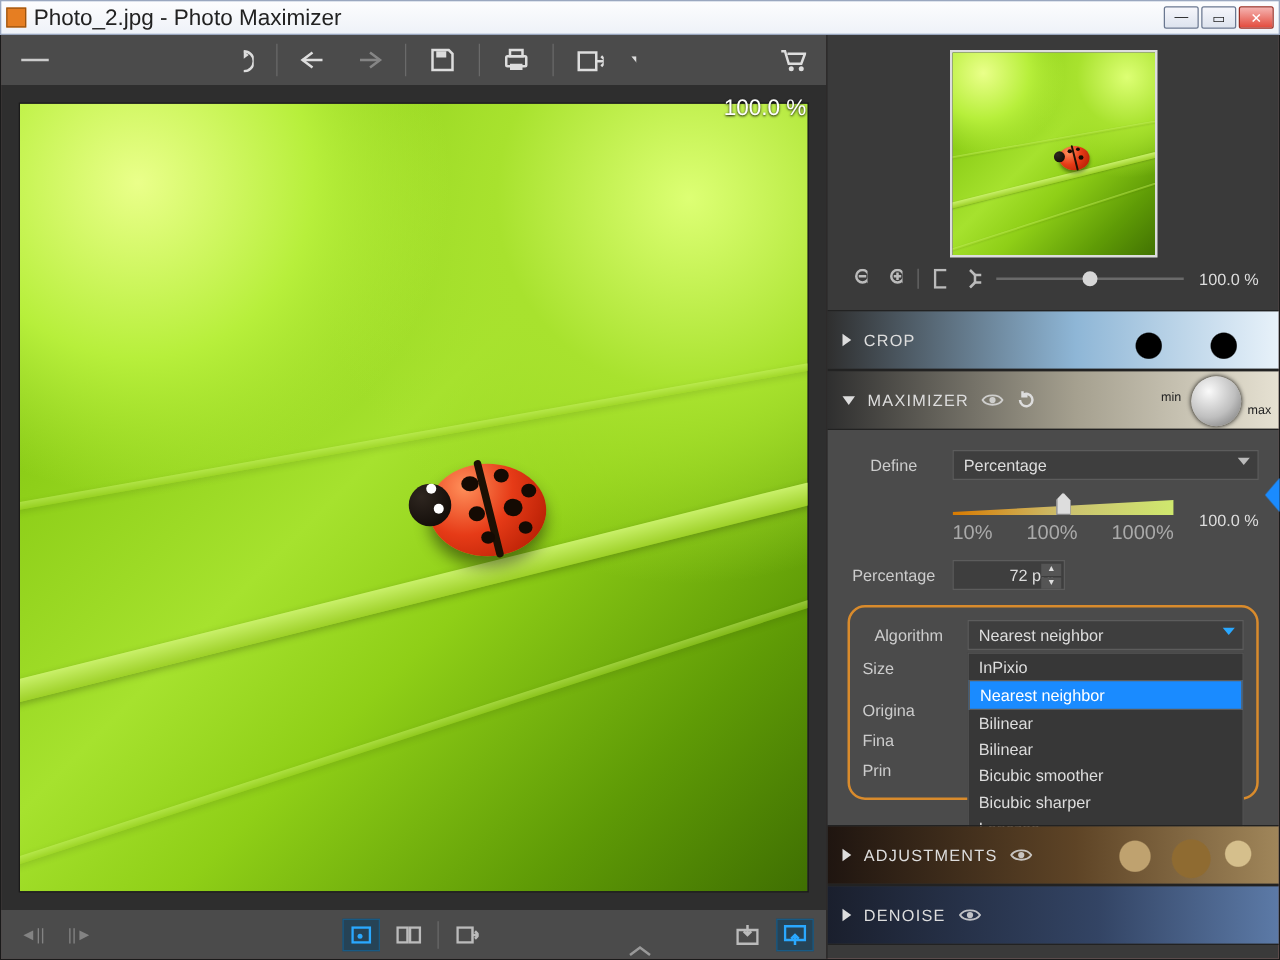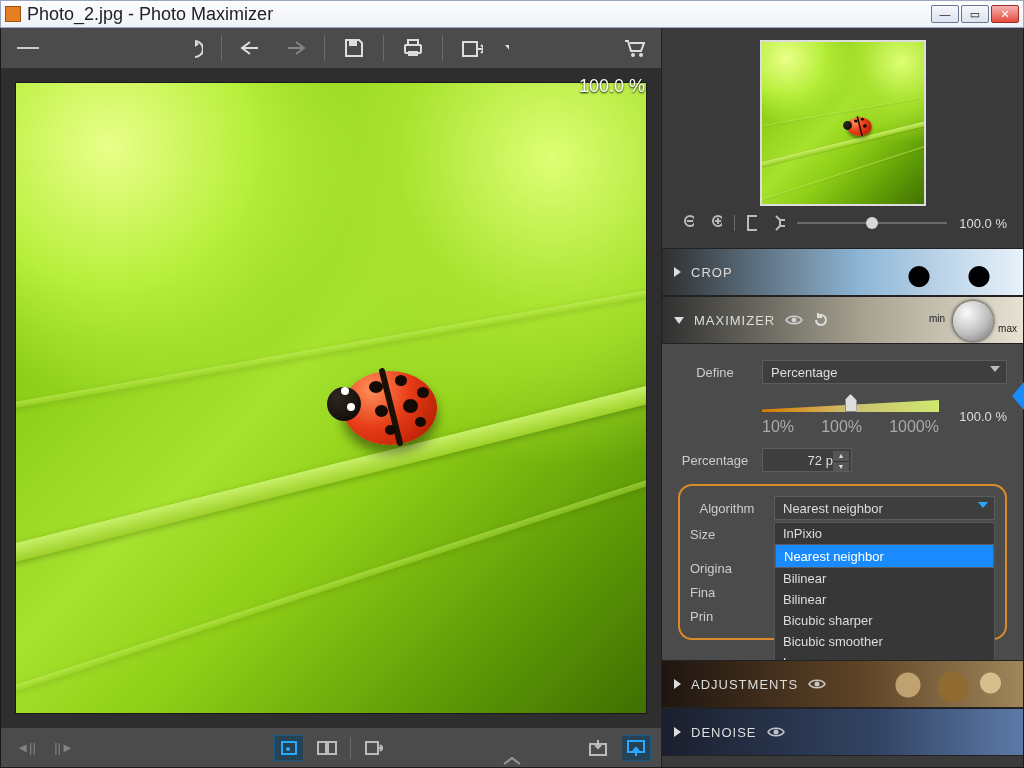--- a/index.html
+++ b/index.html
@@ -384,22 +384,22 @@
               <span class="ghost">Fina</span>
             </div>
           <div class="ghostrow">
               <span class="ghost">Prin</span>
             </div>
           <div class="alglist" id="alglist" style="position:absolute;left:0;right:0;top:-2px">
               <div class="opt">InPixio</div>
               <div class="opt sel">Nearest neighbor</div>
               <div class="opt">Bilinear</div>
               <div class="opt">Bilinear</div>
+              <div class="opt">Bicubic smoother</div>
               <div class="opt">Bicubic sharper</div>
-              <div class="opt">Bicubic smoother</div>
               <div class="opt">Lanczos</div>
             </div>
         </div>
       </div>
     </div>
 
     <div class="phdr adj">
       <div class="tri r"></div>
       <span class="ptitle">ADJUSTMENTS</span>
       <span class="eye">

